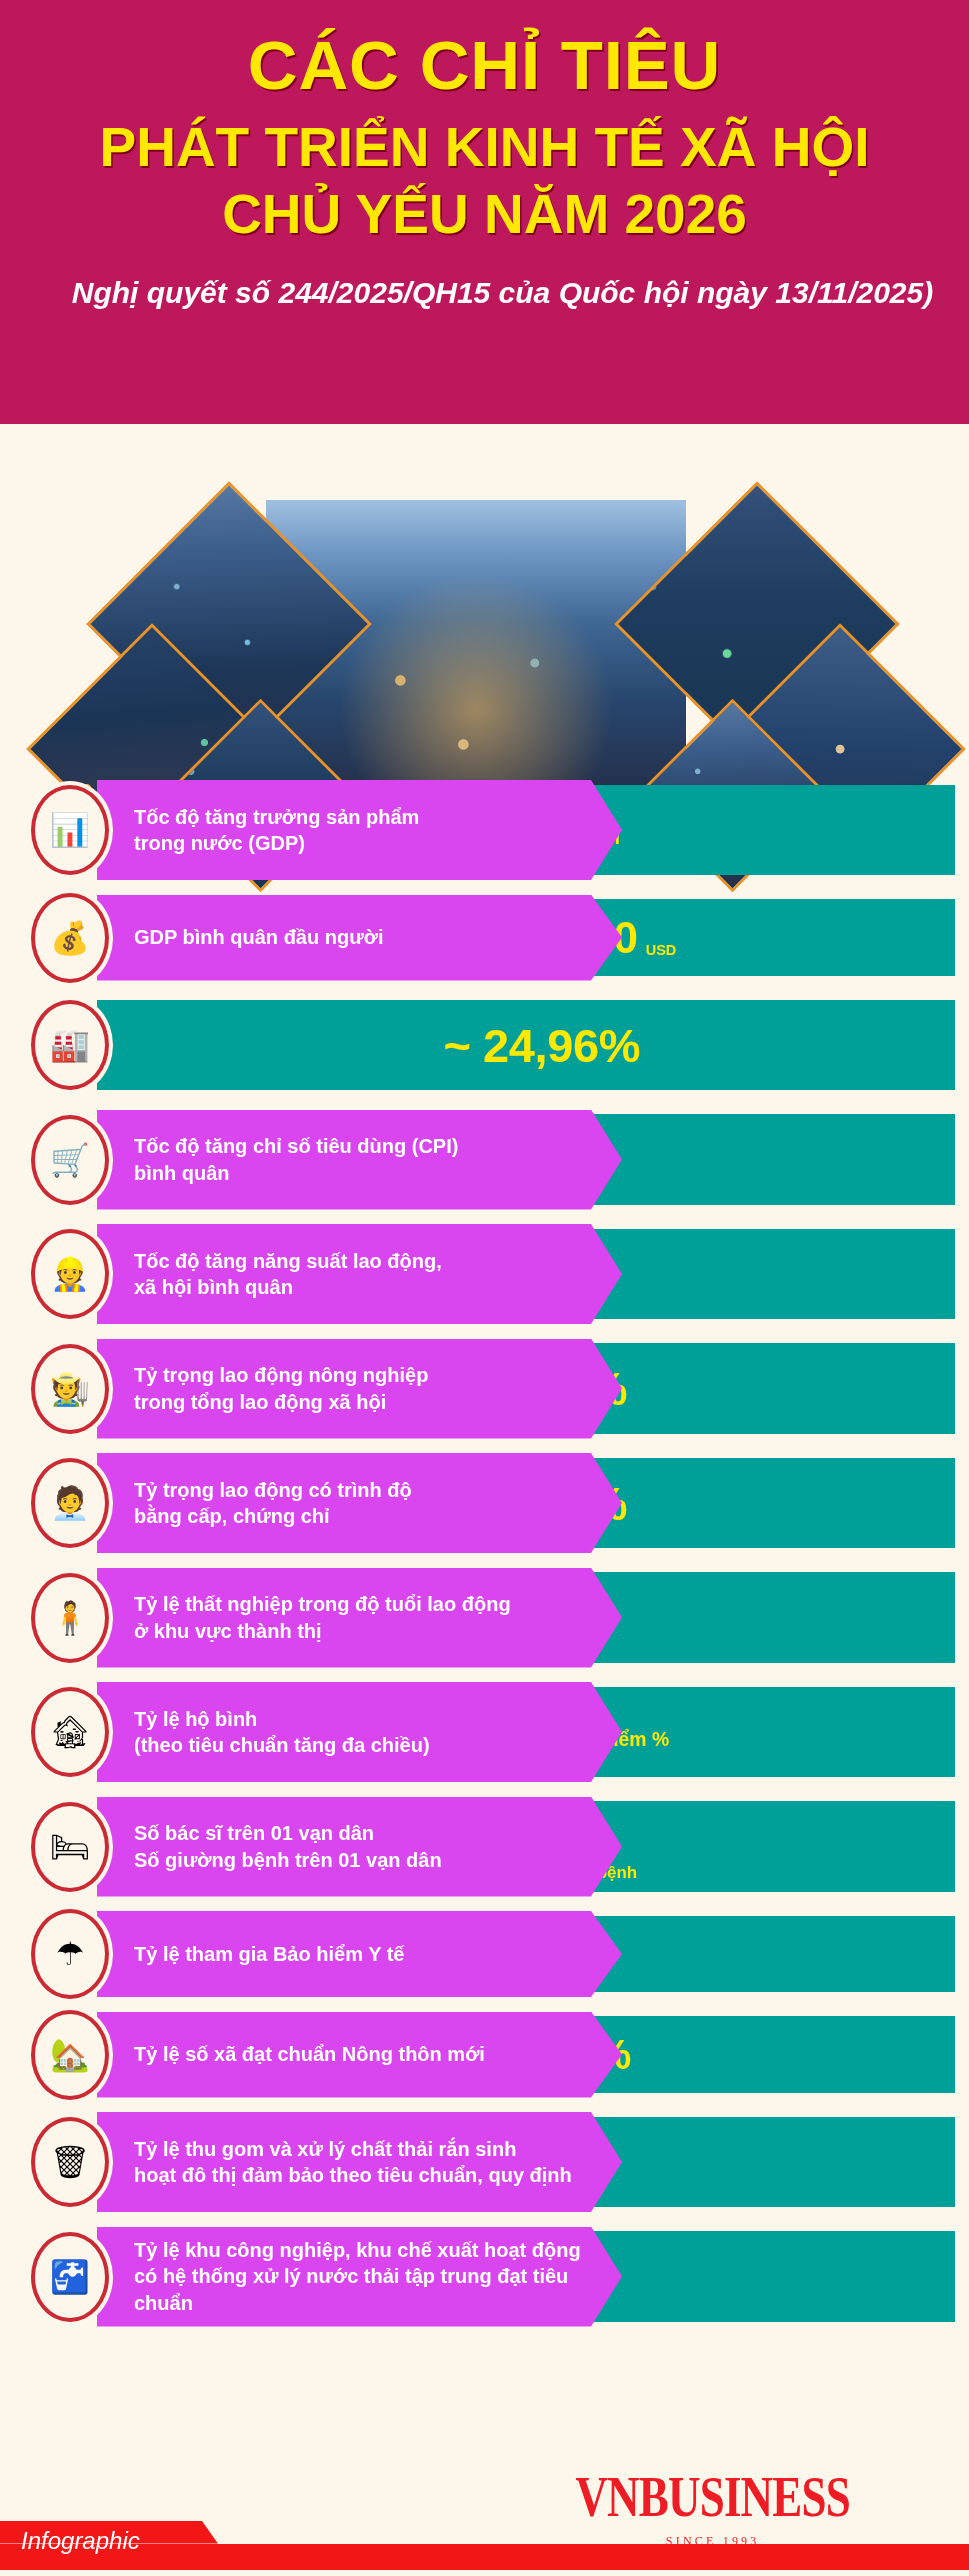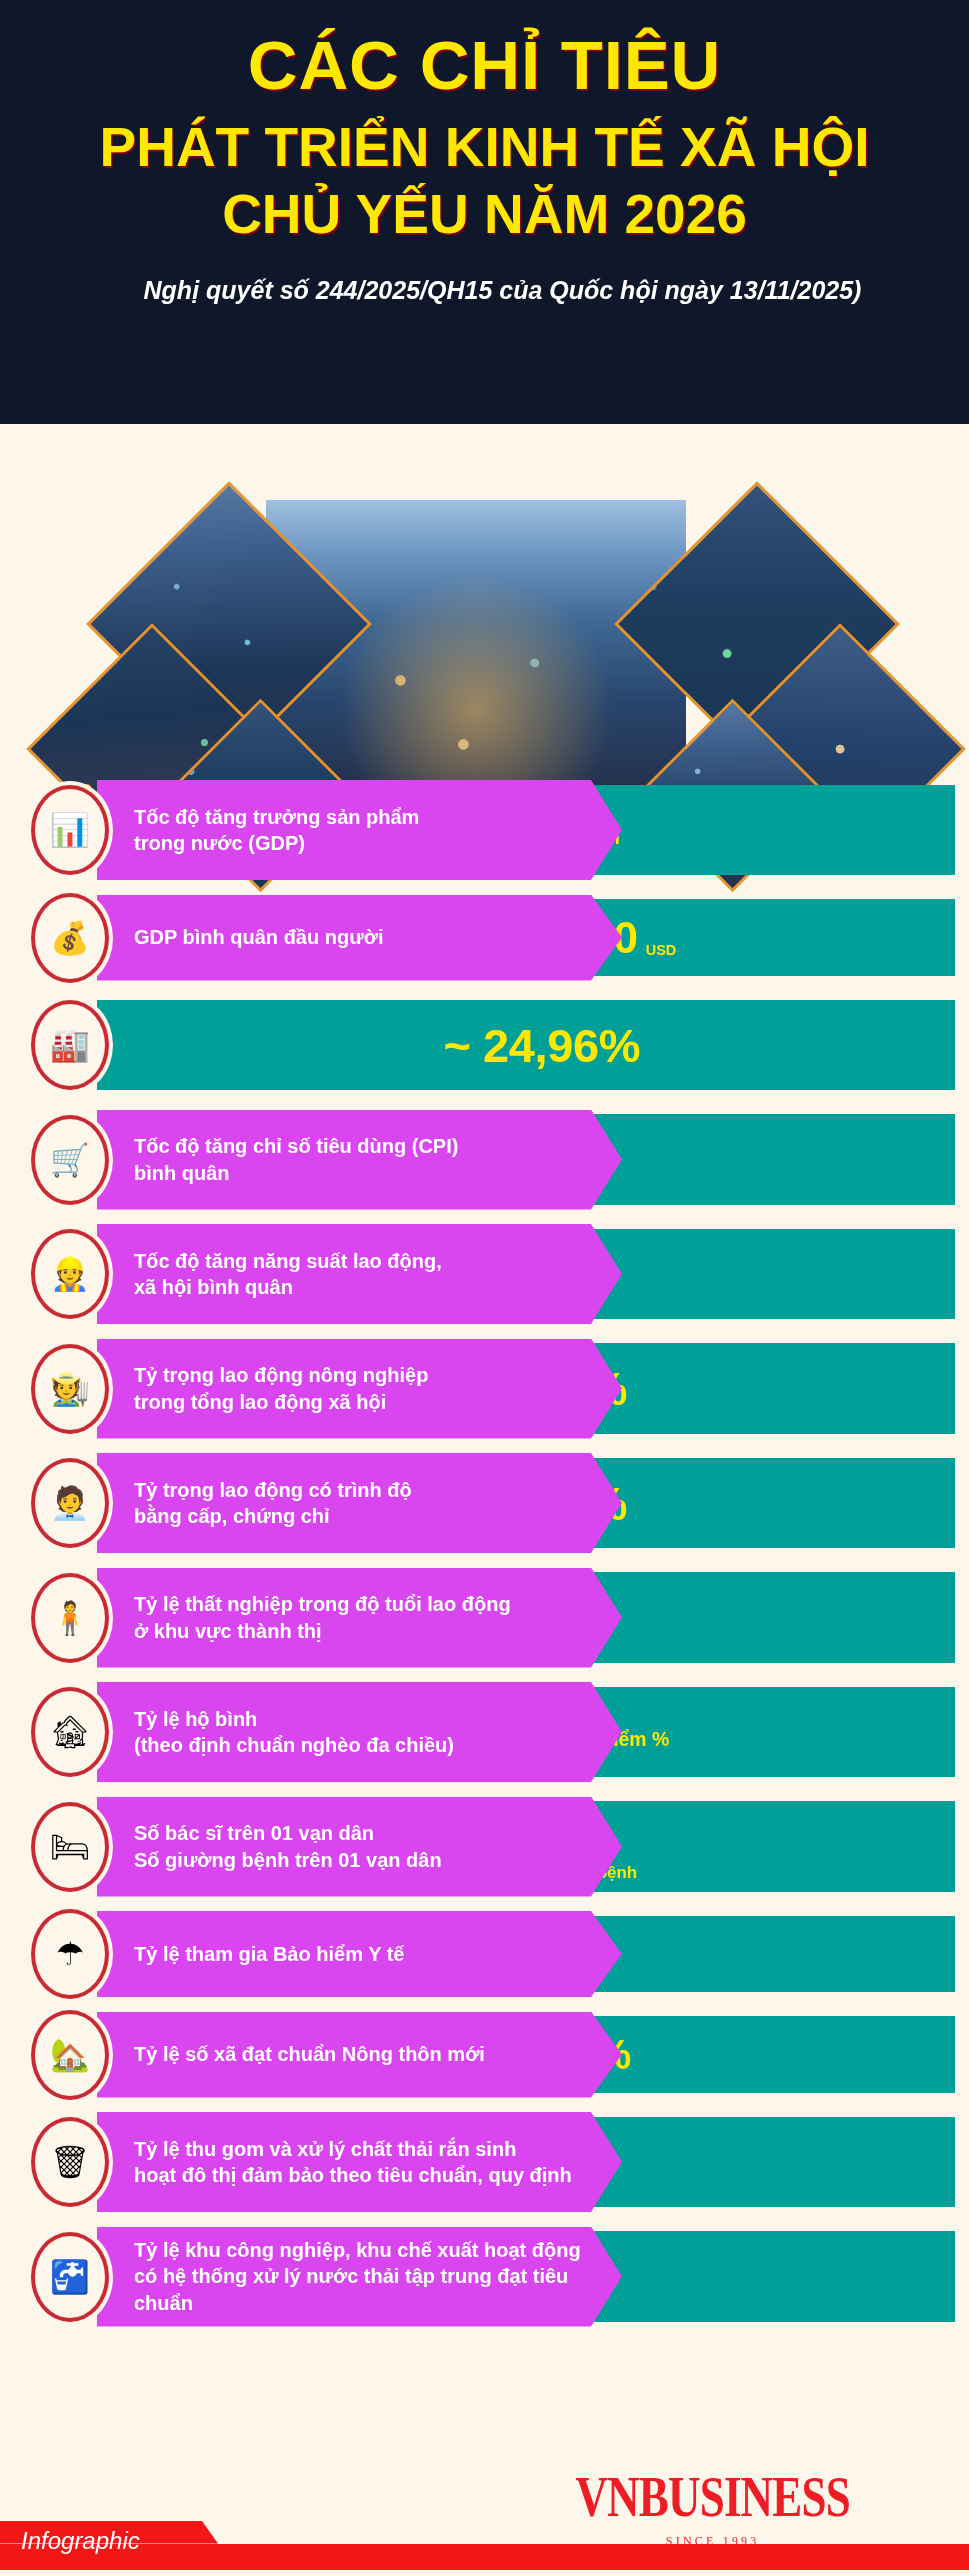--- a/index.html
+++ b/index.html
@@ -17,21 +17,21 @@
     height: 2576px;
     background: #fdf6ea;
     overflow: hidden;
   }
 
   
   .header {
     position: relative;
     width: 969px;
     height: 424px;
-    background: #0f172a;
+    background: #be185d;
     text-align: center;
     padding-top: 29px;
   }
   .h-line1 {
     font-size: 69px;
     font-weight: 700;
     color: #ffe800;
     letter-spacing: 0.8px;
     line-height: 1.06;
     text-shadow: 1.6px 1.6px 0 #7d0018;
@@ -51,21 +51,21 @@
     font-size: 55px;
     font-weight: 700;
     color: #ffe800;
     letter-spacing: 0px;
     line-height: 1.22;
     text-shadow: 1.6px 1.6px 0 #7d0018;
     white-space: nowrap;
   }
   .h-sub {
     margin-top: 27.5px;
-    font-size: 25px;
+    font-size: 30px;
     font-style: italic;
     font-weight: 700;
     color: #ffffff;
     white-space: nowrap;
     padding-left: 36px;
   }
 
   
   .collage {
     position: absolute;
@@ -481,21 +481,21 @@
         <div class="teal">
           <div class="val">
             <span class="pre">Giảm</span>
             <span class="big">1 - 1,5</span>
             <span class="small">Điểm %</span>
           </div>
         </div>
         <div class="red">
           <div class="label">
             <div>Tỷ lệ hộ bình</div>
-            <div>(theo định chuẩn nghèo đa chiều)</div>
+            <div>(theo tiêu chuẩn tăng đa chiều)</div>
           </div>
         </div>
         <div class="badge">
           <span class="glyph">🏚</span>
         </div>
       </div>
       <div class="row tall">
         <div class="teal">
           <div class="val stack">
             <div class="line">

